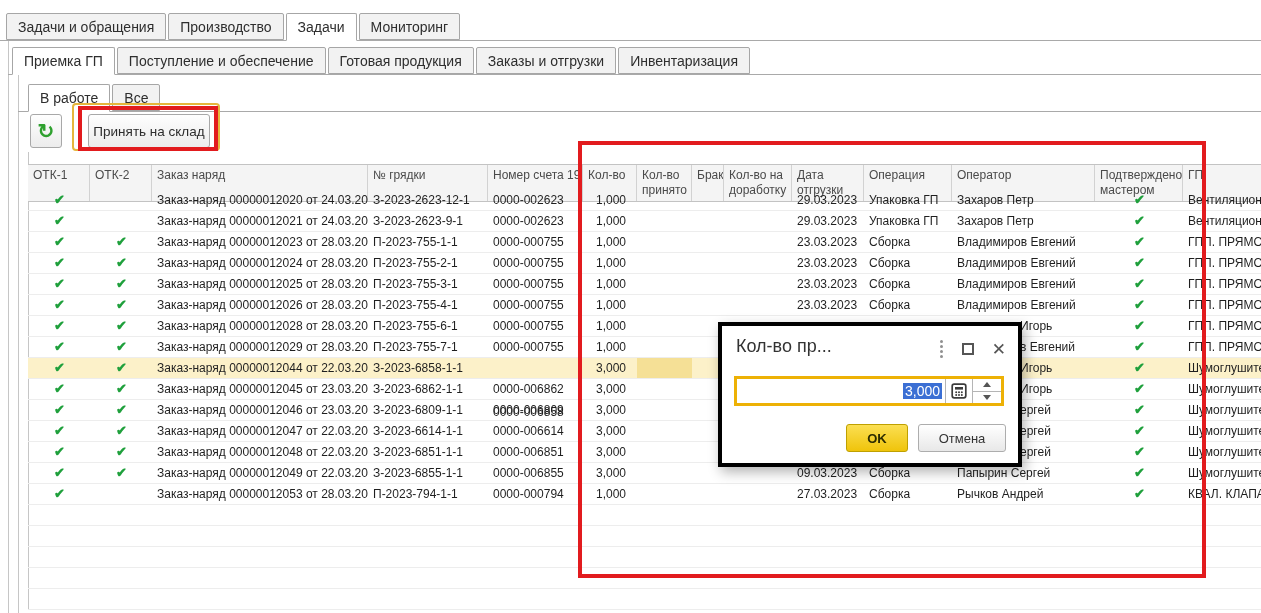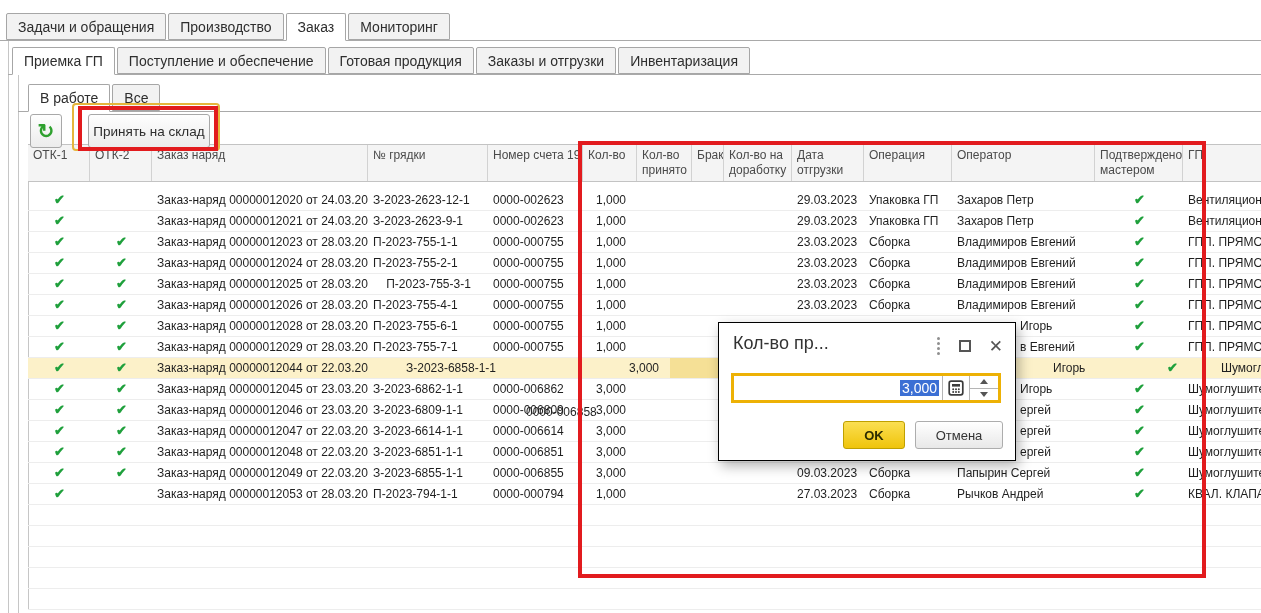--- a/index.html
+++ b/index.html
@@ -33,21 +33,21 @@
   #focus-ring{
     position:absolute;left:72px;top:103px;width:148px;height:48px;box-sizing:border-box;
     border:2px solid var(--focus-yellow);border-radius:4px;z-index:5;pointer-events:none;
   }
   
   .red-box{position:absolute;box-sizing:border-box;border:4px solid var(--annotation-red);z-index:60;pointer-events:none;}
   #red-box-1{left:78px;top:106px;width:140px;height:45px;}
   #red-box-2{left:578px;top:141px;width:628px;height:437px;}
   
   #thead{
-    position:absolute;left:28px;top:144px;right:0;height:38px;box-sizing:border-box;
+    position:absolute;left:28px;top:164px;right:0;height:38px;box-sizing:border-box;
     display:flex;background:#f4f4f4;border-top:1px solid #c3c3c3;border-bottom:1px solid #c3c3c3;z-index:1;
   }
   .hcell{
     box-sizing:border-box;flex-shrink:0;padding:3px 4px 0 5px;font-size:12px;line-height:1.25;
     color:#4a4a4a;border-right:1px solid #d2d2d2;overflow:hidden;cursor:pointer;
   }
   .hcell.nowrap{white-space:nowrap;overflow:visible;}
   #rows{position:absolute;left:28px;top:190px;right:0;z-index:1;}
   .row{display:flex;height:21px;box-sizing:border-box;border-bottom:1px solid #ededed;cursor:pointer;}
   .row.hl{background:var(--row-highlight);}
@@ -57,21 +57,21 @@
   }
   .cell.ctr{text-align:center;}
   .cell.num{text-align:right;padding-right:11px;}
   .cell.gp{overflow:visible;}
   .cell.selcell{background:#f5e096;}
   .cell.frag{padding-left:68px;}
   .check{color:var(--check-green);font-weight:bold;font-size:13px;}
   
   #dialog{
     position:absolute;left:718px;top:322px;width:296px;height:137px;background:#fff;
-    border:1px solid #000000;box-shadow:3px 5px 12px rgba(0,0,0,.3);z-index:50;
+    border:4px solid #000000;box-shadow:3px 5px 12px rgba(0,0,0,.3);z-index:50;
   }
   #dlg-title{position:absolute;left:14px;top:10px;font-size:18px;color:#333;white-space:nowrap;}
   #dlg-icons{position:absolute;right:12px;top:13px;display:flex;align-items:center;gap:18px;}
   .kebab{display:flex;flex-direction:column;gap:2px;cursor:pointer;padding:1px;}
   .kebab i{width:3px;height:3px;border-radius:50%;background:#8f8f8f;}
   .maxi{width:12px;height:12px;box-sizing:border-box;border:2px solid #555;cursor:pointer;}
   .closex{font-size:17px;color:#555;line-height:1;cursor:pointer;}
   #dlg-input{
     position:absolute;left:12px;top:50px;width:270px;height:30px;box-sizing:border-box;
     border:3px solid var(--input-yellow);background:#fff;display:flex;align-items:stretch;cursor:text;
@@ -95,21 +95,21 @@
 <div class="hline" id="hline-1" style="left:0;top:40px;right:0;"></div>
 <div class="hline" id="hline-2" style="left:8px;top:74px;right:0;"></div>
 <div class="hline" id="hline-3" style="left:18px;top:111px;right:0;"></div>
 <div class="vline" style="left:8px;top:41px;height:572px;"></div>
 <div class="vline" style="left:18px;top:75px;height:538px;"></div>
 <div class="vline" style="left:28px;top:152px;height:458px;"></div>
 
 <div class="tabs" id="tabs-l1">
     <div class="tab">Задачи и обращения</div>
     <div class="tab">Производство</div>
-    <div class="tab active">Заказ</div>
+    <div class="tab active">Задачи</div>
     <div class="tab">Мониторинг</div>
   </div>
 <div class="tabs" id="tabs-l2">
     <div class="tab active">Приемка ГП</div>
     <div class="tab">Поступление и обеспечение</div>
     <div class="tab">Готовая продукция</div>
     <div class="tab">Заказы и отгрузки</div>
     <div class="tab">Инвентаризация</div>
   </div>
 <div class="tabs" id="tabs-l3">
@@ -201,21 +201,21 @@
       <div class="cell" style="width: 72px;">23.03.2023</div>
       <div class="cell" style="width: 88px;">Сборка</div>
       <div class="cell" style="width: 143px;">Владимиров Евгений</div>
       <div class="cell ctr" style="width: 88px;"><span class="check">✔</span></div>
       <div class="cell gp" style="width: 240px;">ГПП. ПРЯМОУ</div>
     </div>
     <div class="row">
       <div class="cell ctr" style="width: 62px;"><span class="check">✔</span></div>
       <div class="cell ctr" style="width: 62px;"><span class="check">✔</span></div>
       <div class="cell" style="width: 216px;">Заказ-наряд 00000012025 от 28.03.2023...</div>
-      <div class="cell" style="width: 120px; text-align: center;">П-2023-755-3-1</div>
+      <div class="cell" style="width: 120px;">П-2023-755-3-1</div>
       <div class="cell" style="width: 95px;">0000-000755</div>
       <div class="cell num" style="width: 54px;">1,000</div>
       <div class="cell" style="width: 55px;"></div>
       <div class="cell" style="width: 32px;"></div>
       <div class="cell" style="width: 68px;"></div>
       <div class="cell" style="width: 72px;">23.03.2023</div>
       <div class="cell" style="width: 88px;">Сборка</div>
       <div class="cell" style="width: 143px;">Владимиров Евгений</div>
       <div class="cell ctr" style="width: 88px;"><span class="check">✔</span></div>
       <div class="cell gp" style="width: 240px;">ГПП. ПРЯМОУ</div>
@@ -265,21 +265,21 @@
       <div class="cell" style="width: 72px;"></div>
       <div class="cell" style="width: 88px;"></div>
       <div class="cell frag" style="width: 143px;">в Евгений</div>
       <div class="cell ctr" style="width: 88px;"><span class="check">✔</span></div>
       <div class="cell gp" style="width: 240px;">ГПП. ПРЯМОУ</div>
     </div>
     <div class="row hl">
       <div class="cell ctr" style="width: 62px;"><span class="check">✔</span></div>
       <div class="cell ctr" style="width: 62px;"><span class="check">✔</span></div>
       <div class="cell" style="width: 216px;">Заказ-наряд 00000012044 от 22.03.2023...</div>
-      <div class="cell" style="width: 120px; margin-left: 33px;">З-2023-6858-1-1</div>
+      <div class="cell" style="width: 120px;">З-2023-6858-1-1</div>
       <div class="cell" style="width: 95px; margin-top: 44px;">0000-006858</div>
       <div class="cell num" style="width: 54px;">3,000</div>
       <div class="cell selcell" style="width: 55px;"></div>
       <div class="cell" style="width: 32px;"></div>
       <div class="cell" style="width: 68px;"></div>
       <div class="cell" style="width: 72px;"></div>
       <div class="cell" style="width: 88px;"></div>
       <div class="cell frag" style="width: 143px;">Игорь</div>
       <div class="cell ctr" style="width: 88px;"><span class="check">✔</span></div>
       <div class="cell gp" style="width: 240px;">Шумоглушите</div>

